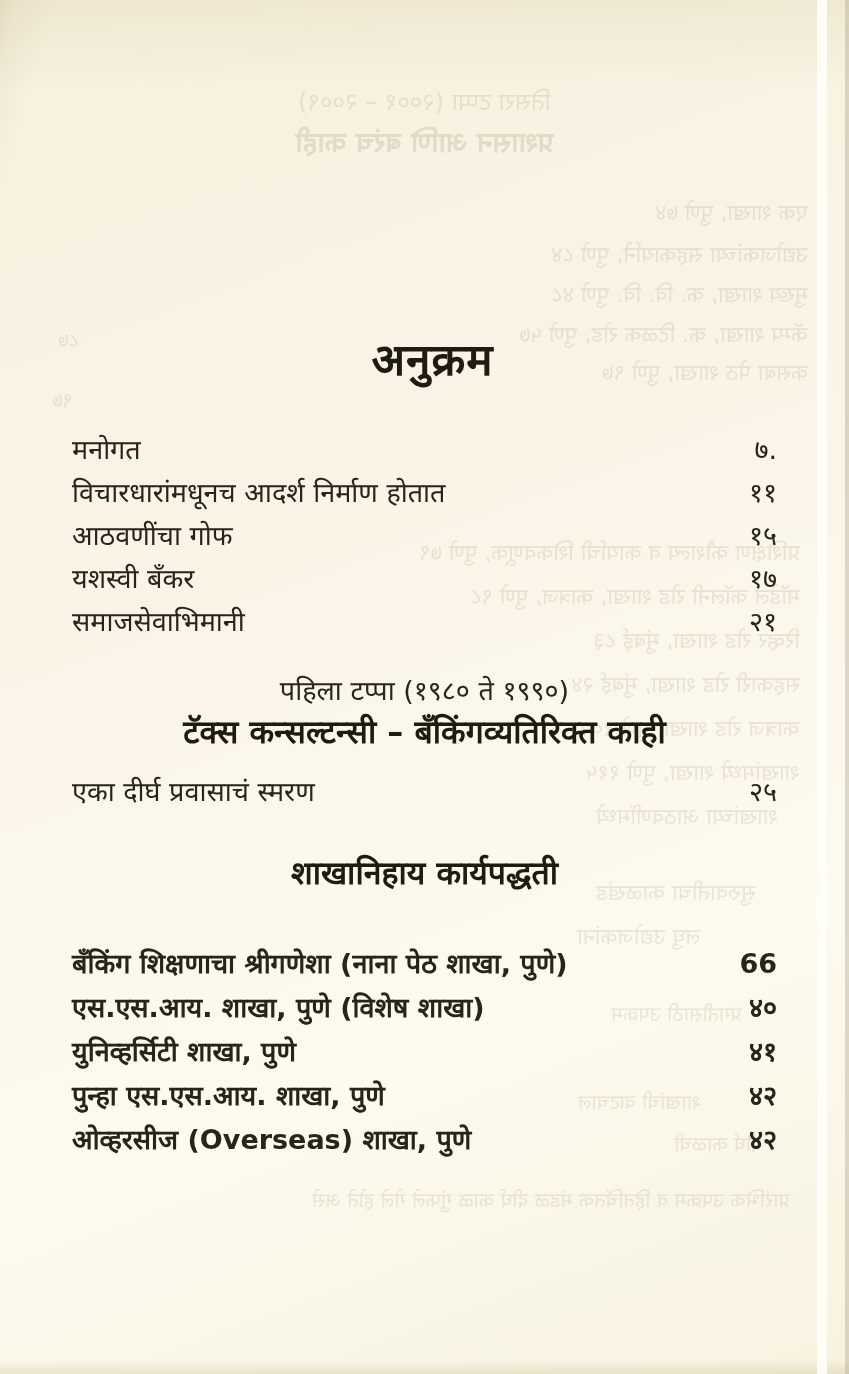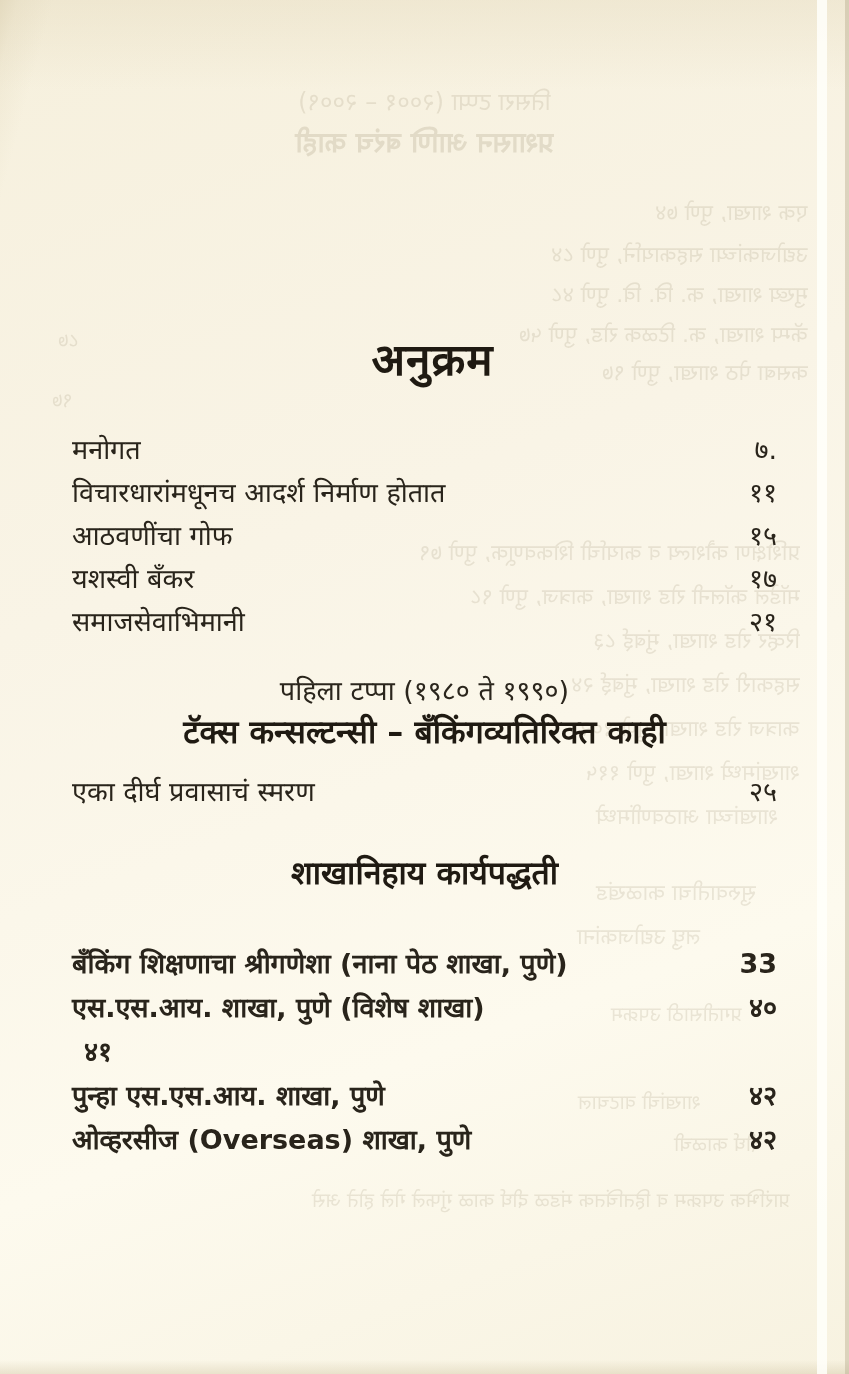--- a/index.html
+++ b/index.html
@@ -120,27 +120,28 @@
       </div>
     </div>
 
     <div class="section-block" style="top:850px">
       <div class="section-title">शाखानिहाय कार्यपद्धती</div>
     </div>
 
     <div class="toc-group" id="group2" style="top:942px">
       <div class="toc-row">
         <span>बँकिंग शिक्षणाचा श्रीगणेशा (नाना पेठ शाखा, पुणे)</span>
-        <span class="pg">33</span>
+        <span class="pg">66</span>
       </div>
       <div class="toc-row">
         <span>एस.एस.आय. शाखा, पुणे (विशेष शाखा)</span>
         <span class="pg">४०</span>
       </div>
       <div class="toc-row">
+        <span>युनिव्हर्सिटी शाखा, पुणे</span>
         <span class="pg">४१</span>
       </div>
       <div class="toc-row">
         <span>पुन्हा एस.एस.आय. शाखा, पुणे</span>
         <span class="pg">४२</span>
       </div>
       <div class="toc-row">
         <span>ओव्हरसीज (Overseas) शाखा, पुणे</span>
         <span class="pg">४२</span>
       </div>

